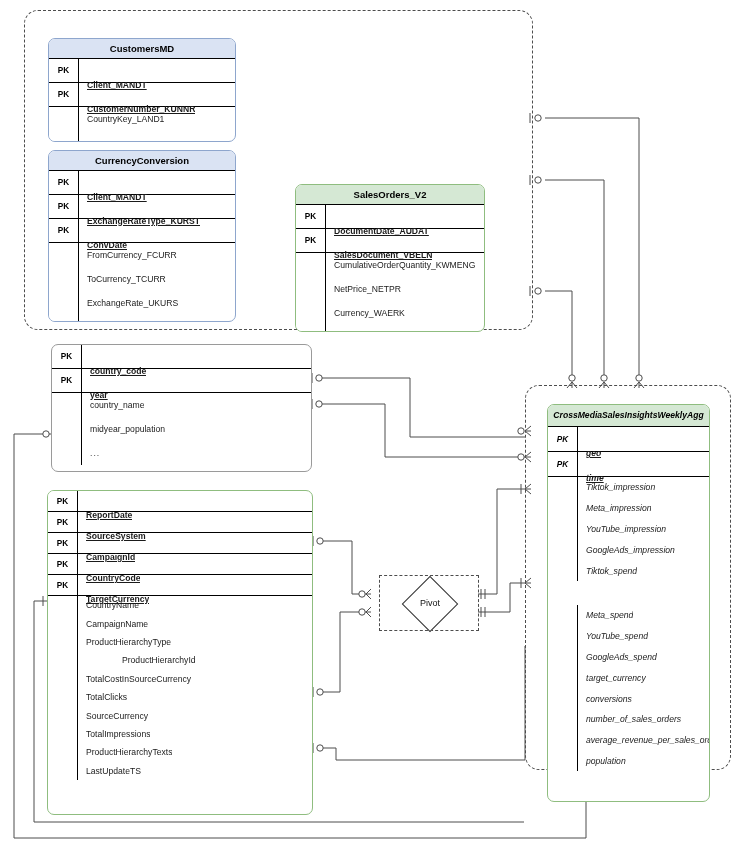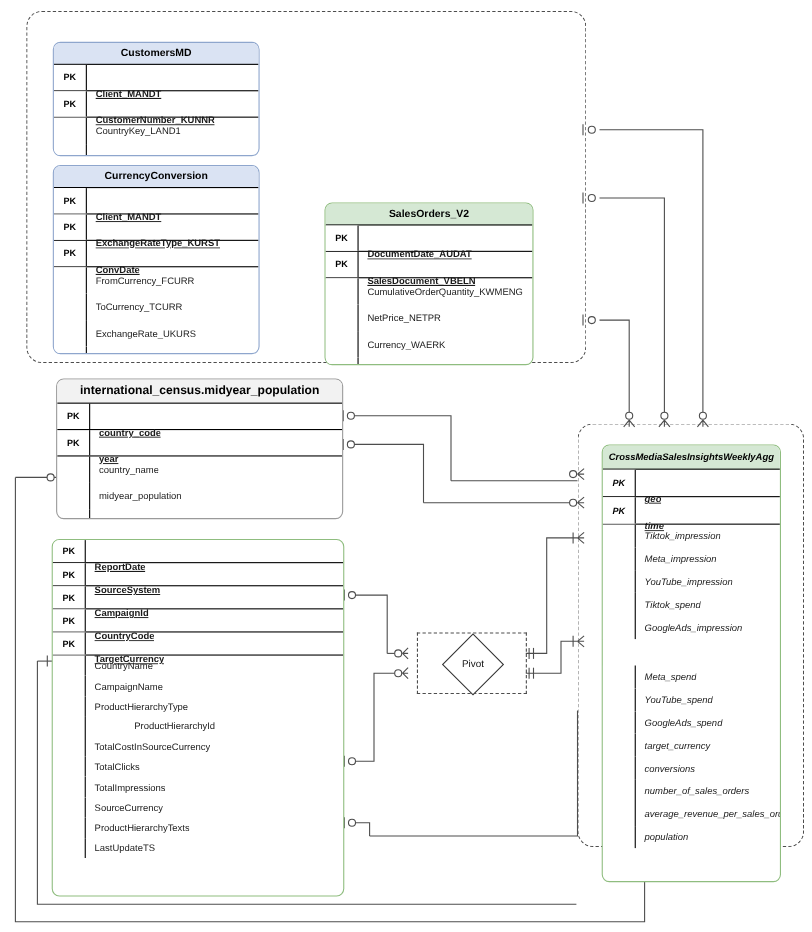--- a/index.html
+++ b/index.html
@@ -311,21 +311,20 @@
       <span class="key"></span>
       <span class="nm">Currency_WAERK</span>
     </div>
     <div class="row attr dots">
       <span class="key"></span>
 
     </div>
   </div>
 
   <div class="entity gray" style="left:51px; top:344px; width:261px; height:128px;">
-    <div class="ent-title" style="height:22px;">international_census.midyear_population</div>
     <div class="row pk">
       <span class="key">PK</span>
       <span class="nm">country_code</span>
     </div>
     <div class="row pk last-pk">
       <span class="key">PK</span>
       <span class="nm">year</span>
     </div>
     <div class="row attr">
       <span class="key"></span>
@@ -381,25 +380,25 @@
     <div class="row attr" style="height:18.4px;">
       <span class="key"></span>
       <span class="nm">TotalCostInSourceCurrency</span>
     </div>
     <div class="row attr" style="height:18.4px;">
       <span class="key"></span>
       <span class="nm">TotalClicks</span>
     </div>
     <div class="row attr" style="height:18.4px;">
       <span class="key"></span>
+      <span class="nm">SourceCurrency</span>
+    </div>
+    <div class="row attr" style="height:18.4px;">
+      <span class="key"></span>
       <span class="nm">TotalImpressions</span>
-    </div>
-    <div class="row attr" style="height:18.4px;">
-      <span class="key"></span>
-      <span class="nm">SourceCurrency</span>
     </div>
     <div class="row attr" style="height:18.4px;">
       <span class="key"></span>
       <span class="nm">ProductHierarchyTexts</span>
     </div>
     <div class="row attr" style="height:18.4px;">
       <span class="key"></span>
       <span class="nm">LastUpdateTS</span>
     </div>
   </div>
@@ -421,26 +420,26 @@
     <div class="row attr" style="height:20.8px;">
       <span class="key"></span>
       <span class="nm">Meta_impression</span>
     </div>
     <div class="row attr" style="height:20.8px;">
       <span class="key"></span>
       <span class="nm">YouTube_impression</span>
     </div>
     <div class="row attr" style="height:20.8px;">
       <span class="key"></span>
+      <span class="nm">GoogleAds_impression</span>
+    </div>
+    <div class="row attr" style="height:20.8px;">
+      <span class="key"></span>
       <span class="nm">Tiktok_spend</span>
     </div>
-    <div class="row attr" style="height:20.8px;">
-      <span class="key"></span>
-      <span class="nm">GoogleAds_impression</span>
-    </div>
     <div class="row attr" style="height:20.8px;margin-top:24px;">
       <span class="key"></span>
       <span class="nm">Meta_spend</span>
     </div>
     <div class="row attr" style="height:20.8px;">
       <span class="key"></span>
       <span class="nm">YouTube_spend</span>
     </div>
     <div class="row attr" style="height:20.8px;">
       <span class="key"></span>

